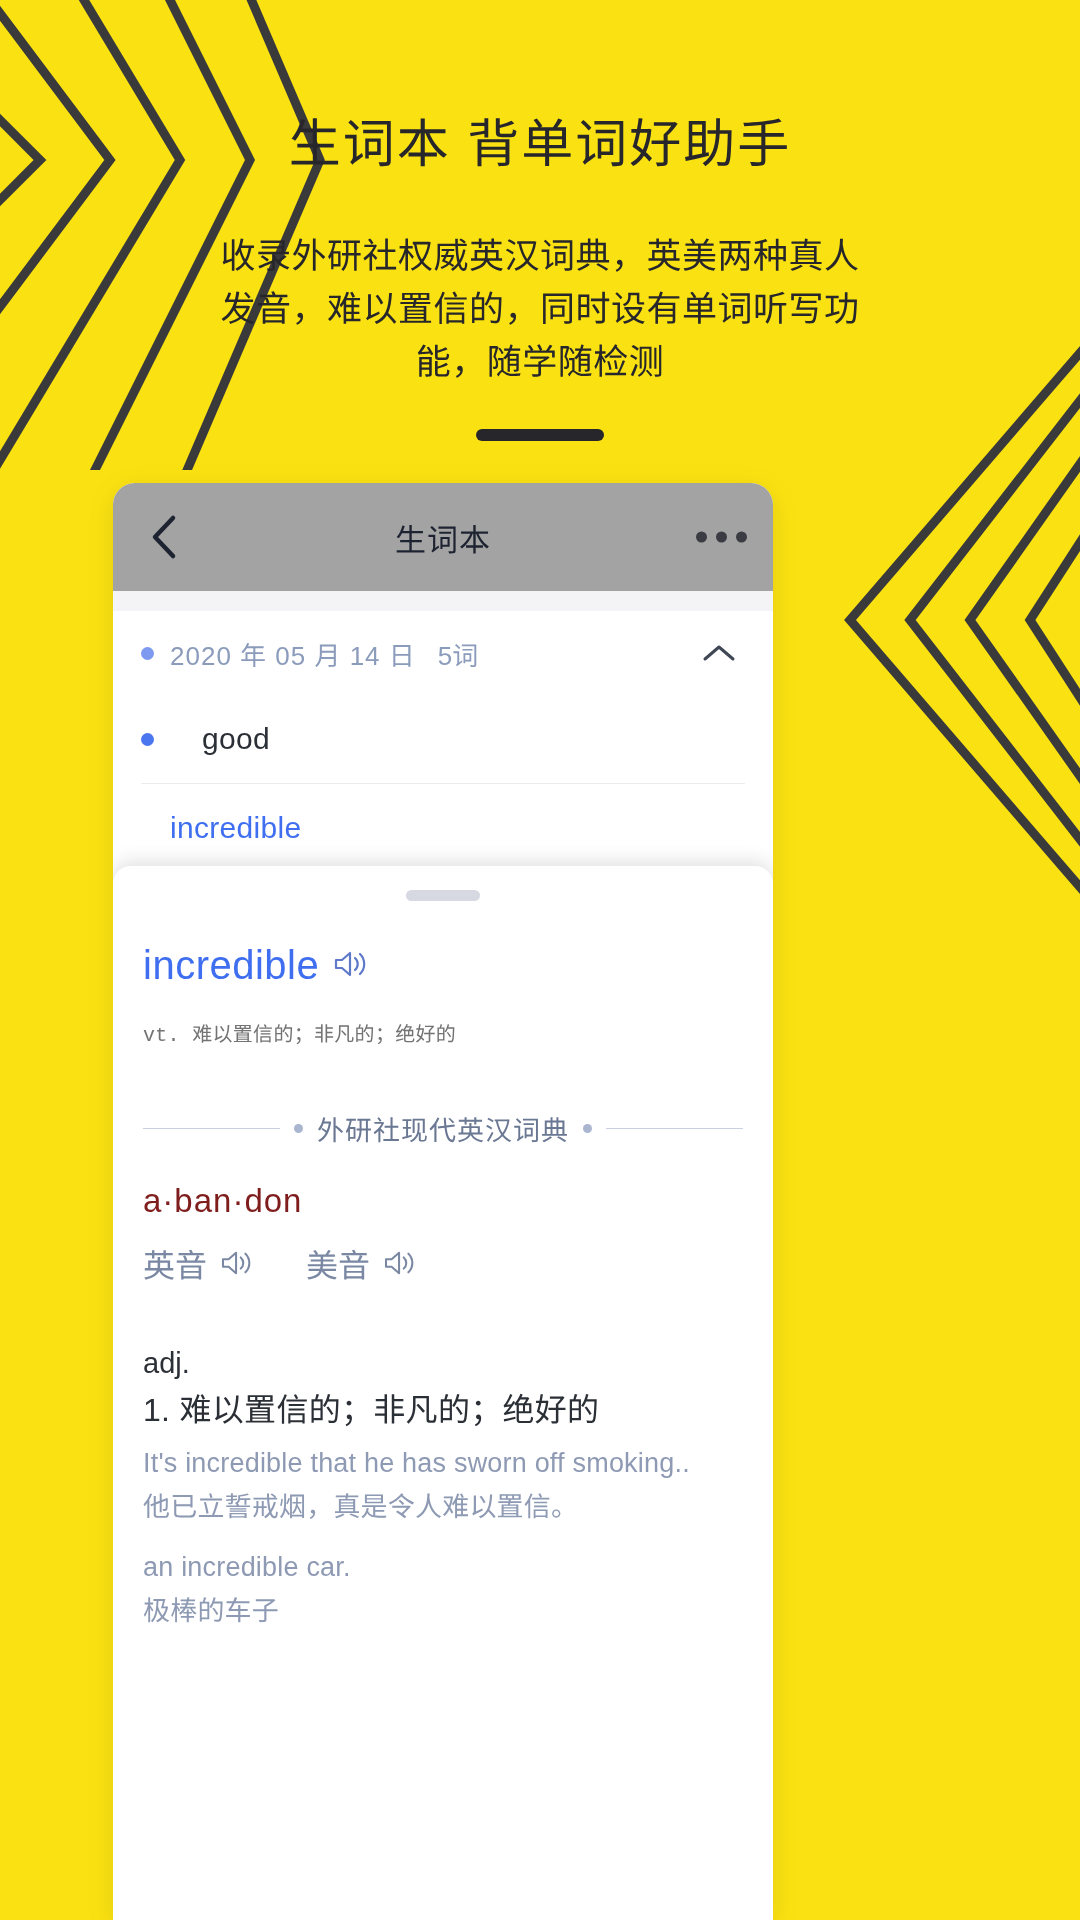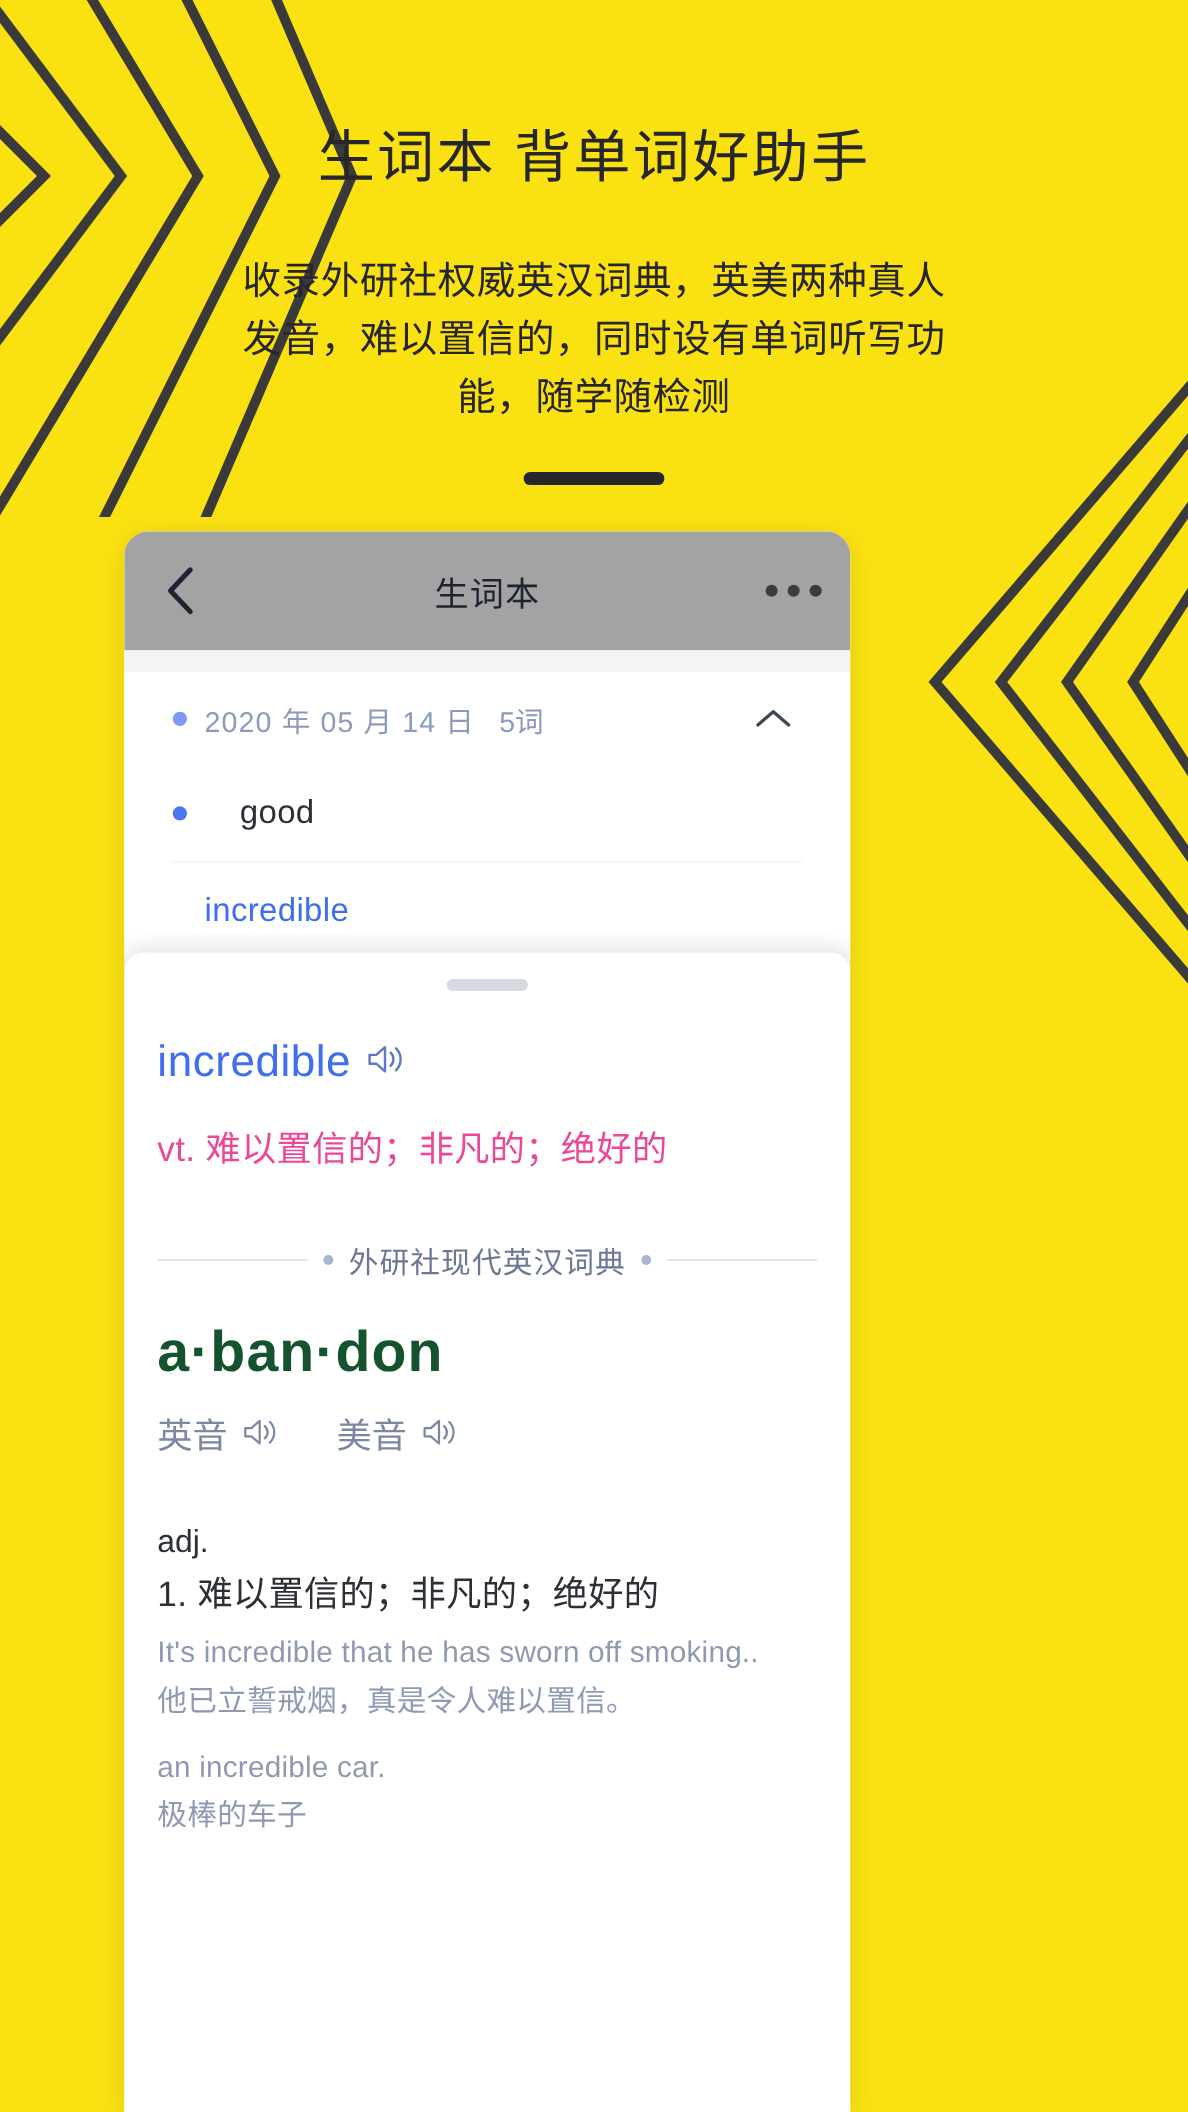--- a/index.html
+++ b/index.html
@@ -100,21 +100,21 @@
     border-radius: 50%;
     background: #3b3b43;
   }
 
   .sep-band {
     height: 20px;
     background: #f4f4f6;
   }
 
   
-  .wordlist { padding: 0 44px; background: #fff; text-align: center; }
+  .wordlist { padding: 0 28px; background: #fff; text-align: center; }
 
   .group-head {
     height: 84px;
     display: flex;
     align-items: center;
     position: relative;
   }
   .dot-blue {
     width: 13px; height: 13px; border-radius: 50%;
     background: #7e99f0;
@@ -182,23 +182,24 @@
     gap: 14px;
     margin-top: 42px;
   }
   .entry-word {
     font-size: 40px;
     color: #3f6ff0;
     letter-spacing: 0.5px;
   }
   .entry-def {
     margin-top: 30px;
-    font-size: 32px;
-    color: #ec4899;
+    font-size: 20px;
+    color: #737373;
     letter-spacing: 0.3px;
+    font-family: Liberation Mono, monospace;
   }
 
   .dict-divider {
     display: flex;
     align-items: center;
     gap: 14px;
     margin-top: 62px;
   }
   .dict-divider .line {
     flex: 1 1 auto;
@@ -212,24 +213,23 @@
   }
   .dict-name {
     font-size: 27px;
     color: #6b7893;
     letter-spacing: 1px;
     white-space: nowrap;
   }
 
   .head-word {
     margin-top: 34px;
-    font-size: 52px;
-    color: #14532d;
+    font-size: 33px;
+    color: #7f1d1d;
     letter-spacing: 1px;
-    font-weight: bold;
   }
   .pron-row {
     margin-top: 20px;
     display: flex;
     align-items: center;
     gap: 52px;
   }
   .pron-item {
     display: flex;
     align-items: center;

